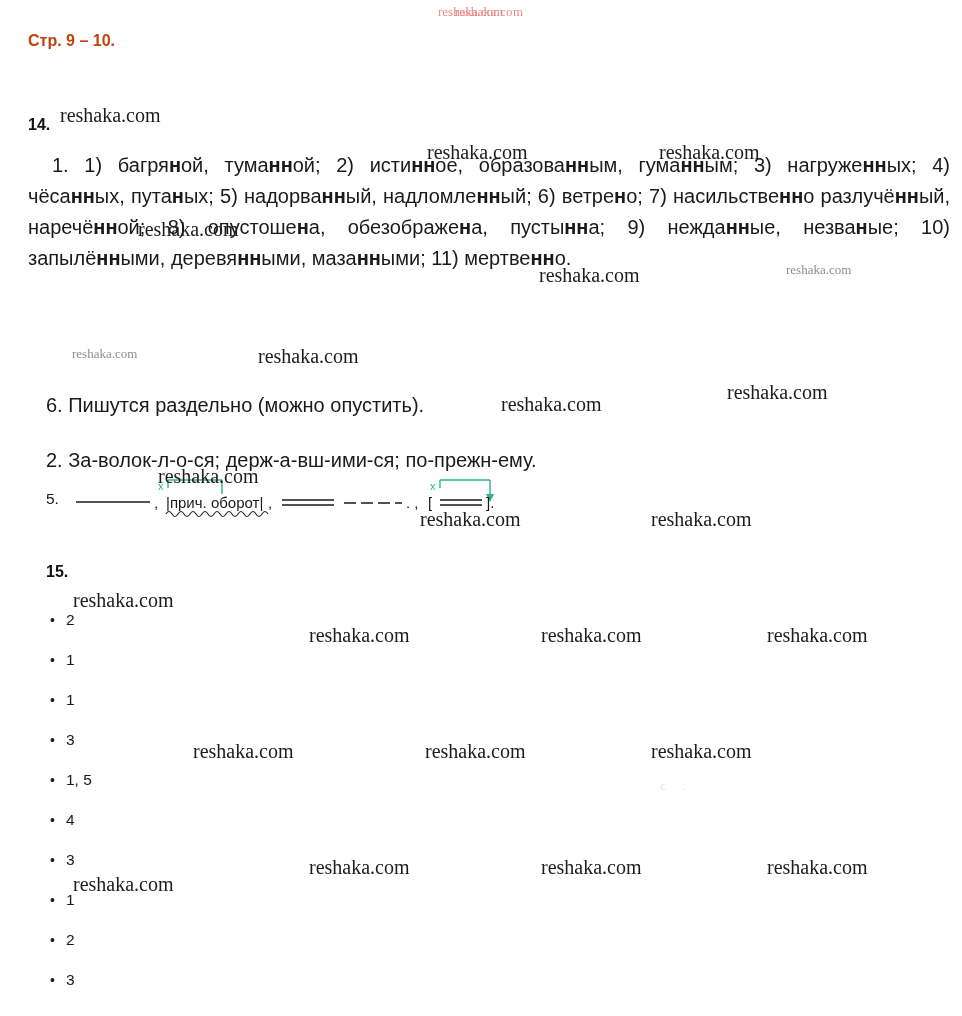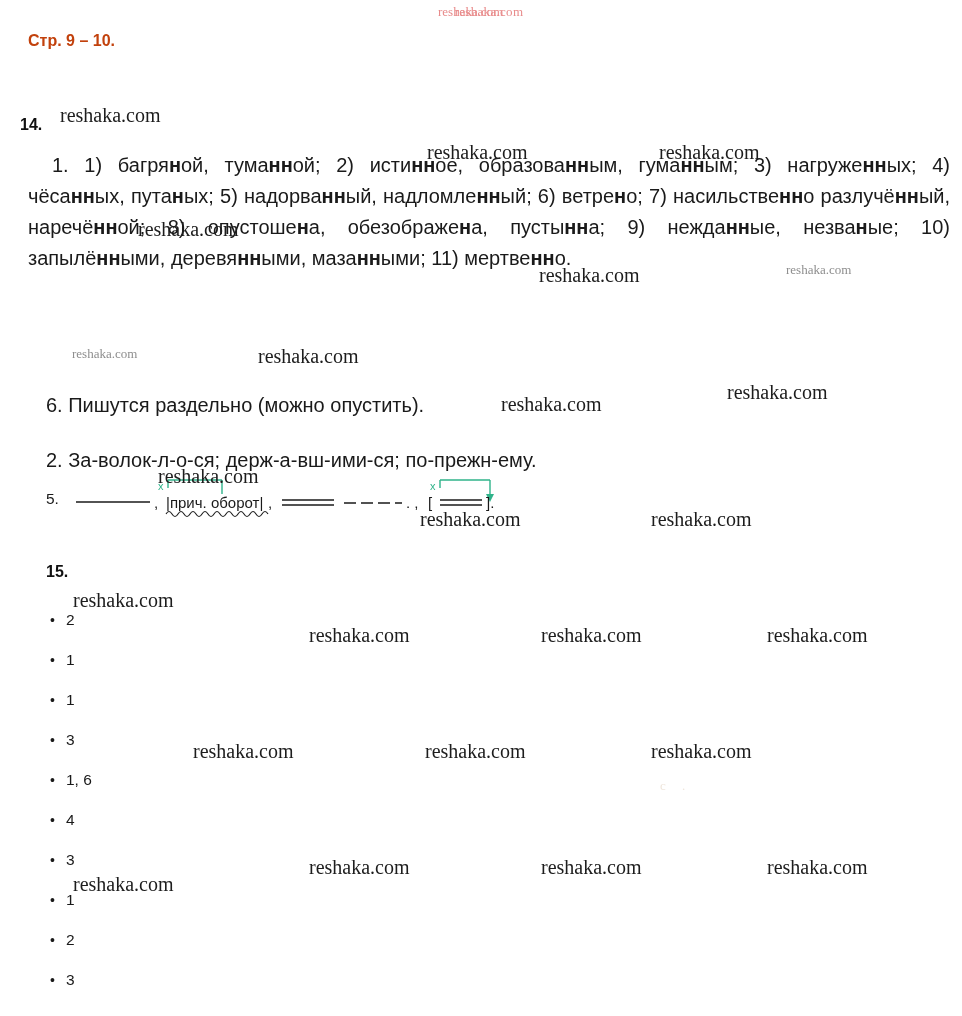--- a/index.html
+++ b/index.html
@@ -41,21 +41,21 @@
     font-size: 16px;
     color: #c2410c;
   }
   .ex-num {
     position: absolute;
     font-family: "Liberation Sans", sans-serif;
     font-weight: bold;
     font-size: 16px;
     color: #111;
   }
-  #ex14num { top: 116px; left: 12px; }
+  #ex14num { top: 116px; left: 20px; }
   #ex15num { top: 563px; left: 38px; }
 
   .para {
     position: absolute;
     font-family: "Liberation Sans", sans-serif;
     font-size: 20px;
     line-height: 31px;
     color: #1a1a1a;
   }
   .justified {
@@ -183,21 +183,21 @@
     </svg>
   </div>
 
   <div class="ex-num" id="ex15num">15.</div>
 
   <div class="bullet-list">
     <div class="bullet-item">2</div>
     <div class="bullet-item">1</div>
     <div class="bullet-item">1</div>
     <div class="bullet-item">3</div>
-    <div class="bullet-item">1, 6</div>
+    <div class="bullet-item">1, 5</div>
     <div class="bullet-item">4</div>
     <div class="bullet-item">3</div>
     <div class="bullet-item">1</div>
     <div class="bullet-item">2</div>
     <div class="bullet-item">3</div>
   </div>
 
   <div class="smudge" style="left:652px; top:778px;">с&nbsp;&nbsp;&nbsp;&nbsp;&nbsp;.&nbsp;&nbsp;</div>
 
   <div id="watermark-layer">

